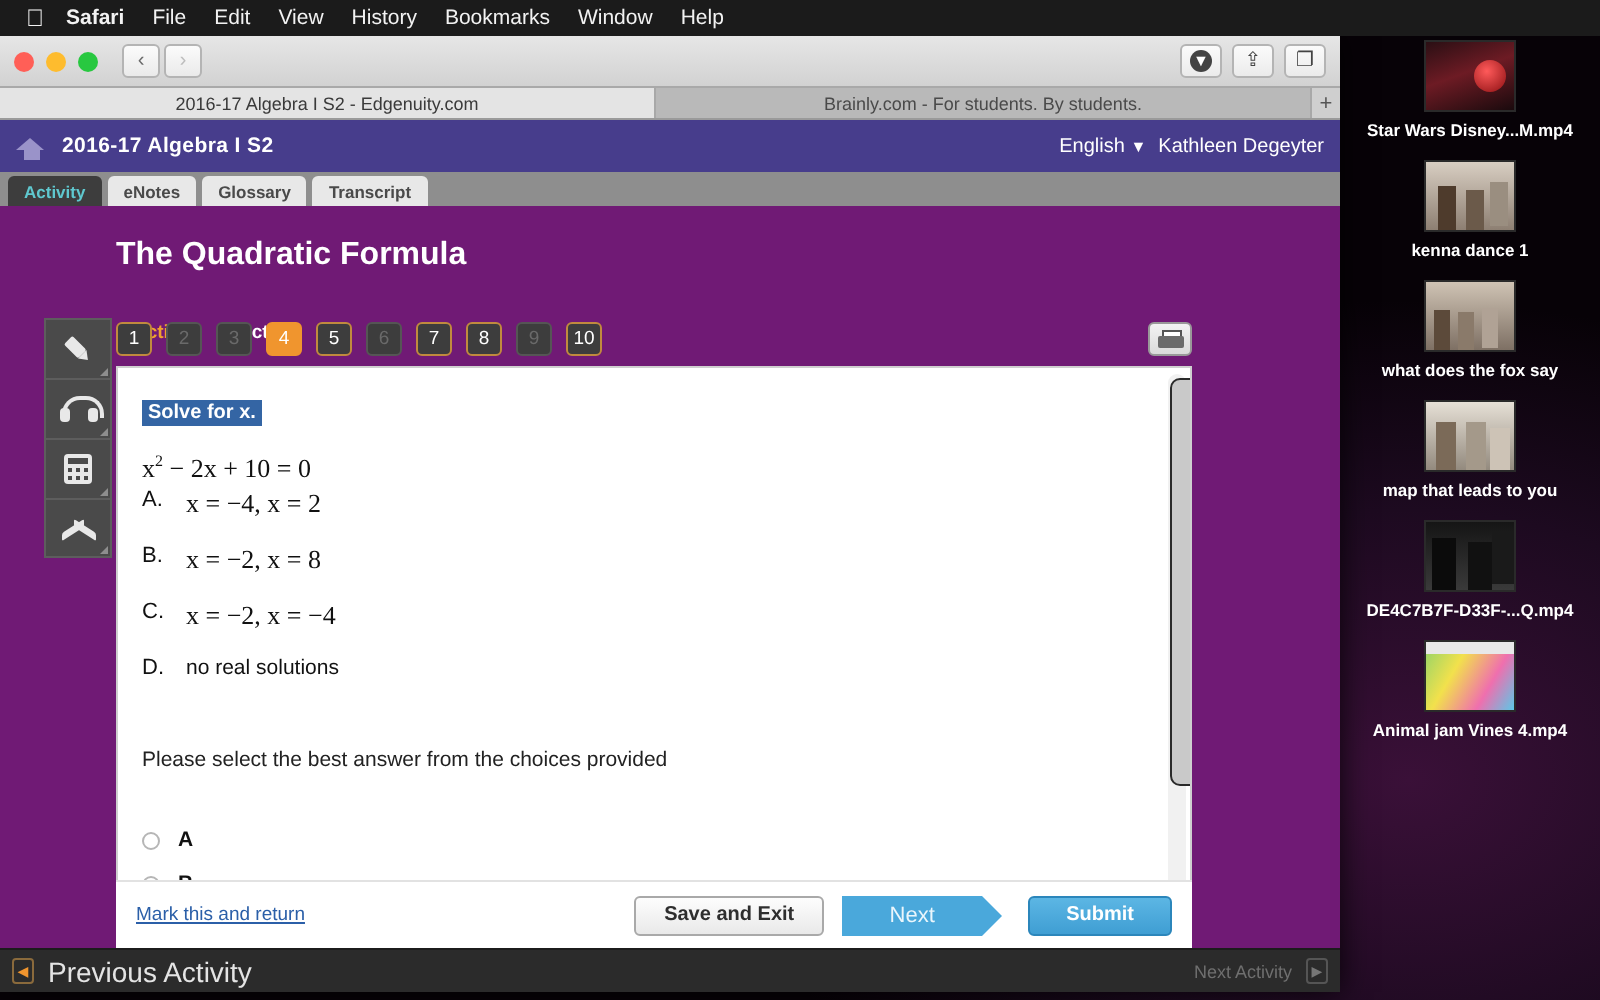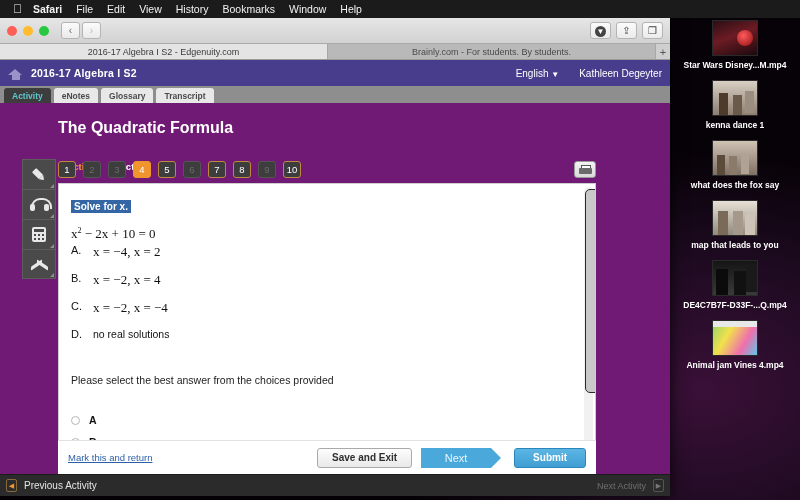--- a/index.html
+++ b/index.html
@@ -91,21 +91,21 @@
     font-size:11px; color:#555; background:#cfcfcf; }
 
   
   #eg-header { height:26px; background:#473d8c; display:flex; align-items:center;
     padding:0 8px; color:#fff; }
   .home-ico { width:15px; height:15px; margin-right:8px; position:relative; }
   .home-ico:before{content:""; position:absolute; left:0; top:3px; width:0; height:0;
     border-left:7.5px solid transparent; border-right:7.5px solid transparent; border-bottom:6px solid #9a93c9;}
   .home-ico:after{content:""; position:absolute; left:3.5px; top:8px; width:8px; height:6px; background:#9a93c9;}
   #course-name { font-size:10.5px; font-weight:bold; letter-spacing:.2px; }
-  .hdr-right { margin-left:auto; display:flex; align-items:center; gap:20px; font-size:10px; }
+  .hdr-right { margin-left:auto; display:flex; align-items:center; gap:6px; font-size:10px; }
   .caret { font-size:8px; }
   #tabs2 { height:17px; background:#8e8e8e; display:flex; align-items:flex-end; padding-left:4px; gap:3px; }
   .etab { height:15px; padding:0 8px; font-size:8.5px; font-weight:bold;
     background:#e8e8e8; color:#4a4a4a; border-radius:3px 3px 0 0; display:flex; align-items:center; }
   .etab.active { background:#3d3d3d; color:#5fc8cf; }
 
   
   #eg-body { position:relative; height:calc(478px - 26px - 16px - 26px - 17px - 22px);
     background:#701a75; }
   #lesson-title { position:absolute; left:58px; top:16px; color:#fff; font-size:16px; font-weight:bold; }
@@ -199,21 +199,21 @@
   .btn-blue { height:20px; padding:0 18px; background:linear-gradient(#5cb6e4,#3f9ed3);
     border:1px solid #2b86bb; border-radius:3px; color:#fff; font-size:10px; font-weight:bold;
     display:flex; align-items:center; margin-left:14px; }
 
   
   #eg-foot { height:22px; background:#2b2b2b; display:flex; align-items:center; padding:0 6px;
     border-top:1px solid #1c1c1c; }
   .navsq { width:11px; height:13px; border:1px solid #8a6a3c; border-radius:2px;
     display:flex; align-items:center; justify-content:center; font-size:7px; color:#f0952e; }
   .navsq.dim { border-color:#555; color:#777; }
-  #prevact { font-size:10px; color:#e4e4e4; margin-left:7px; }
+  #prevact { font-size:14px; color:#e4e4e4; margin-left:7px; }
   #nextact { font-size:9px; color:#6f6f6f; margin-left:auto; margin-right:7px; }
 
   
   #sidebar { position:absolute; left:670px; top:18px; width:130px; height:482px;
     z-index:25; color:#fff; padding-top:2px; }
   .sb-item { display:flex; flex-direction:column; align-items:center; margin-bottom:9px; }
   .thumb { width:46px; height:36px; border:1px solid #2a2a2a; overflow:hidden; }
   .sb-label { font-size:8.5px; font-weight:bold; text-align:center; line-height:11px;
     margin-top:4px; width:108px; }
   .th1 { background:linear-gradient(160deg,#2a0f14,#6d1b24 45%,#1a0a0d); position:relative; }
@@ -341,21 +341,21 @@
         <span id="solve-for">Solve for x.</span>
 
         <div id="equation" class="math"><span>x</span><sup>2</sup><span> − 2x + 10 = 0</span></div>
 
         <div class="choice" style="margin-top:2px">
           <span class="lab">A.</span>
           <span class="txt math">x = −4, x = 2</span>
         </div>
         <div class="choice">
           <span class="lab">B.</span>
-          <span class="txt math">x = −2, x = 4</span>
+          <span class="txt math">x = −2, x = 8</span>
         </div>
         <div class="choice">
           <span class="lab">C.</span>
           <span class="txt math">x = −2, x = −4</span>
         </div>
         <div class="choice plain">
           <span class="lab">D.</span>
           <span class="txt">no real solutions</span>
         </div>
 

